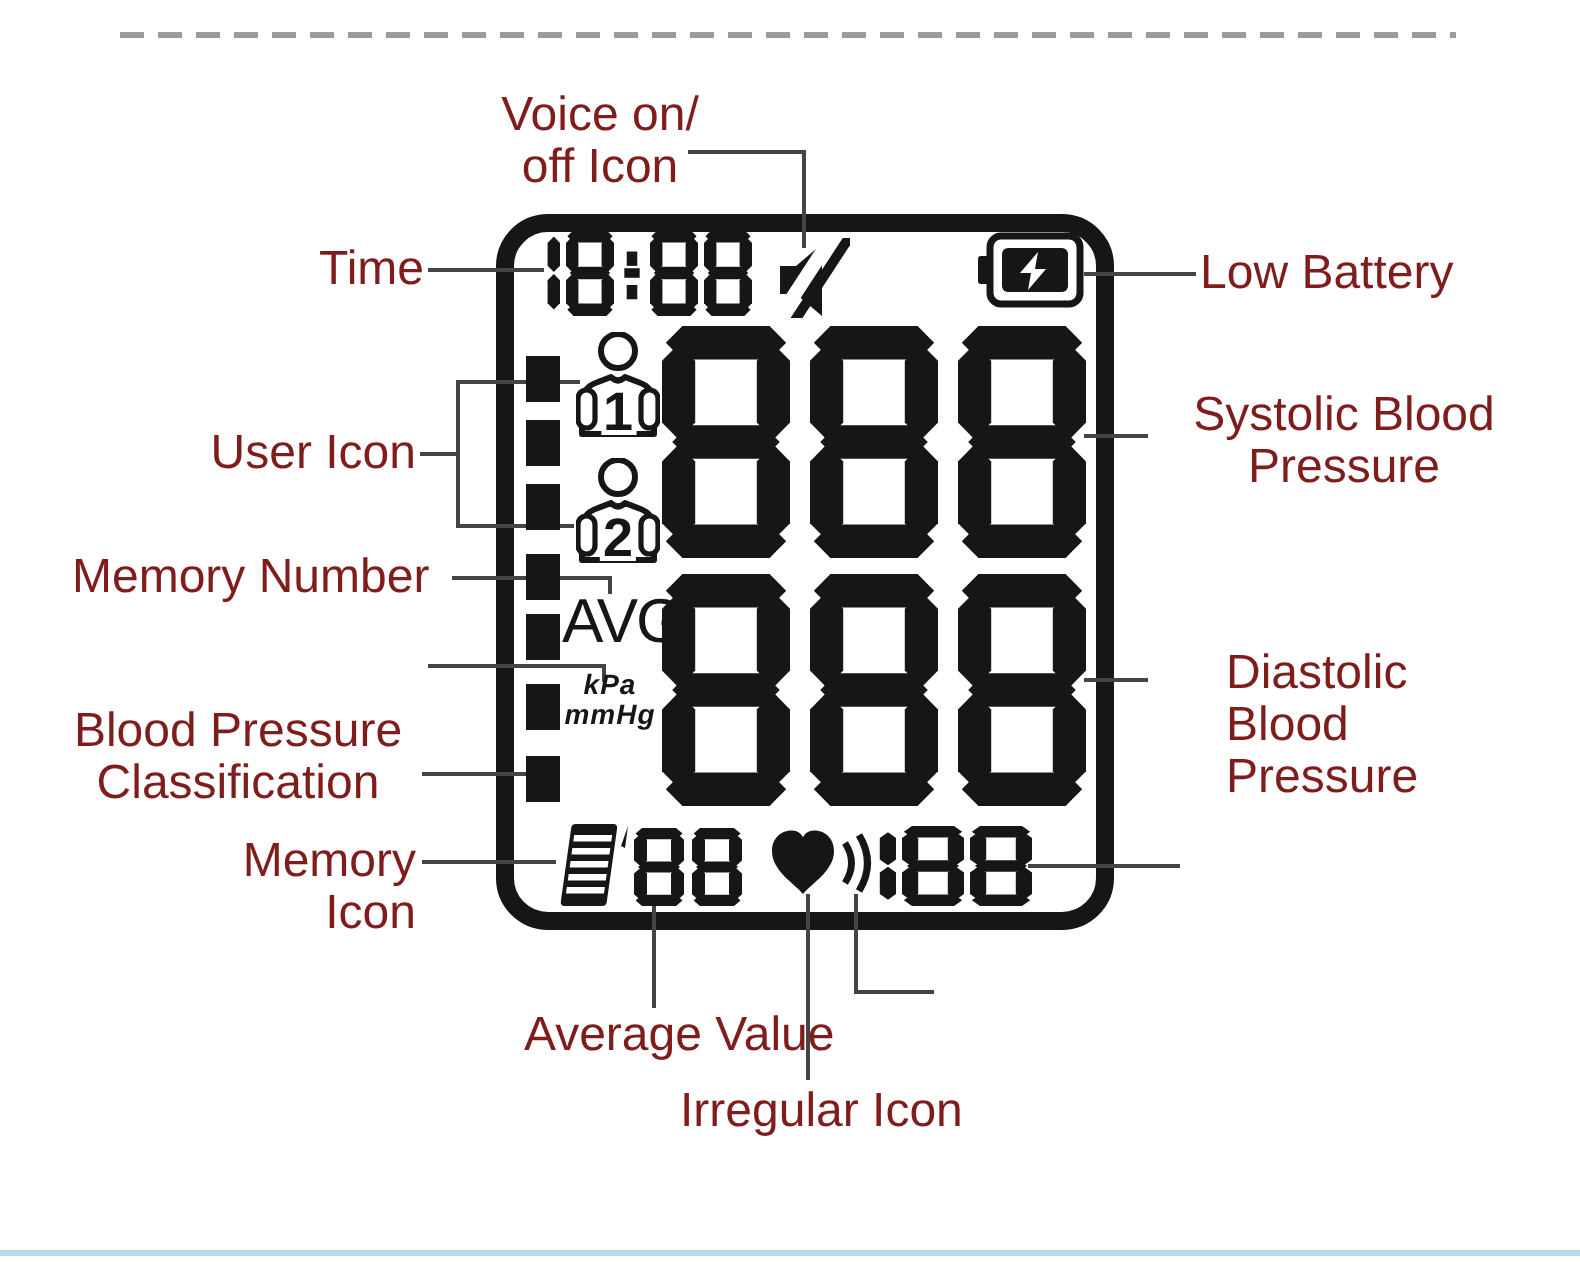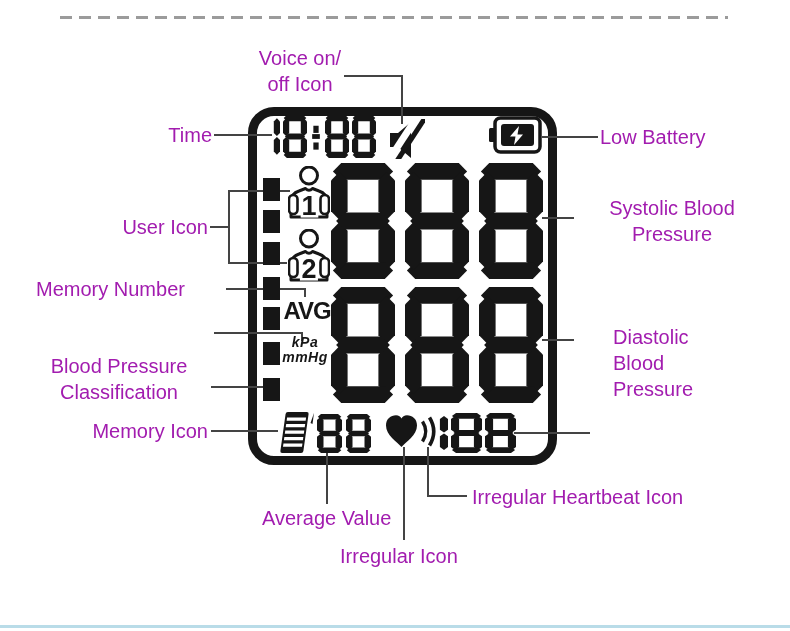--- a/index.html
+++ b/index.html
@@ -4,28 +4,28 @@
 <style>
   html,body{margin:0;padding:0;background:#fff;}
   .canvas{position:relative;width:790px;height:631px;background:#fff;overflow:hidden;
           font-family:"Liberation Sans",sans-serif;}
   .dash-top{position:absolute;left:60px;top:16px;width:668px;height:3px;
     background:repeating-linear-gradient(to right,#9b9b9b 0,#9b9b9b 12px,transparent 12px,transparent 19px);}
   .bottom-bar{position:absolute;left:0;top:625px;width:790px;height:3px;background:#b9dce8;}
   .lcd{position:absolute;left:248px;top:107px;width:291px;height:340px;border:9px solid #161616;
        border-radius:26px;background:#fff;z-index:1;}
   .ln{position:absolute;background:#444444;z-index:2;}
-  .lbl{position:absolute;font-size:20px;line-height:26px;color:#a21caf;white-space:pre-line;z-index:2;}
+  .lbl{position:absolute;font-size:24px;line-height:26px;color:#7f1d1d;white-space:pre-line;z-index:2;}
   .ctr{text-align:center;} .rgt{text-align:right;}
   .item{position:absolute;z-index:3;}
   .seg{position:absolute;z-index:3;line-height:0;}
   .bars{position:absolute;left:263px;top:0;z-index:3;}
   .bar{position:absolute;left:0;width:17px;height:23px;background:#161616;}
-  .avg{position:absolute;left:281px;top:297px;width:52px;font-size:24px;line-height:27px;
-       font-weight:bold;letter-spacing:-1px;color:#161616;z-index:3;text-align:center;}
+  .avg{position:absolute;left:281px;top:297px;width:52px;font-size:31px;line-height:27px;
+       font-weight:normal;letter-spacing:-1px;color:#161616;z-index:3;text-align:center;}
   .units{position:absolute;left:277px;top:335px;width:56px;text-align:center;z-index:3;
          font-style:italic;font-weight:bold;color:#161616;}
   .units span{display:block;font-size:14px;line-height:15px;letter-spacing:0.5px;}
 </style>
 </head>
 <body>
 
 <div class="canvas">
 
   <div class="dash-top"></div>
@@ -62,21 +62,20 @@
   <div class="lbl" style="left:600px;top:124px">Low Battery</div>
   <div class="lbl" style="left:36px;top:276px">Memory Number</div>
   <div class="lbl rgt" style="left:76px;top:418px;width:132px">Memory Icon</div>
   <div class="lbl ctr" style="left:28px;top:353px;width:182px">Blood Pressure
 Classification</div>
   <div class="lbl ctr" style="left:580px;top:195px;width:184px">Systolic Blood
 Pressure</div>
   <div class="lbl" style="left:613px;top:324px">Diastolic
 Blood
 Pressure</div>
-  <div class="lbl" style="left:472px;top:484px">Irregular Heartbeat Icon</div>
   <div class="lbl" style="left:262px;top:505px">Average Value</div>
   <div class="lbl" style="left:340px;top:543px">Irregular Icon</div>
 
   <div class="seg" style="left:256px;top:115px"><svg width="120" height="43" fill="#161616">
         <polygon points="20.9,3.3 24.0,6.5 24.0,17.9 20.9,21.0 17.8,17.9 17.8,6.5"></polygon>
         <polygon points="20.9,22.0 24.0,25.1 24.0,36.6 20.9,39.7 17.8,36.6 17.8,25.1"></polygon>
         <polygon points="27.7,3.1 30.8,0.0 47.2,0.0 50.3,3.1 47.2,6.2 30.8,6.2"></polygon>
         <polygon points="47.9,3.3 51.0,6.5 51.0,17.9 47.9,21.0 44.8,17.9 44.8,6.5"></polygon>
         <polygon points="47.9,22.0 51.0,25.1 51.0,36.6 47.9,39.7 44.8,36.6 44.8,25.1"></polygon>
         <polygon points="27.7,39.9 30.8,36.8 47.2,36.8 50.3,39.9 47.2,43.0 30.8,43.0"></polygon>

